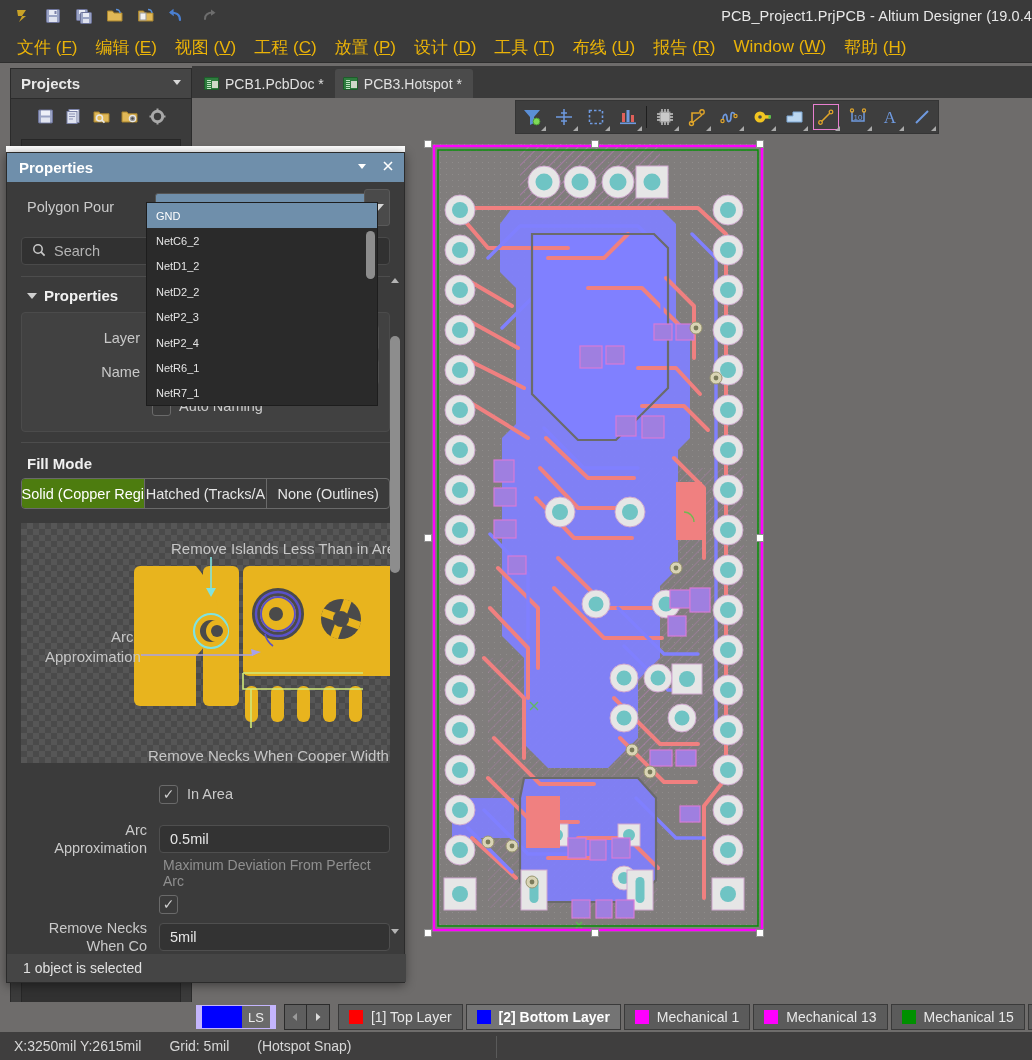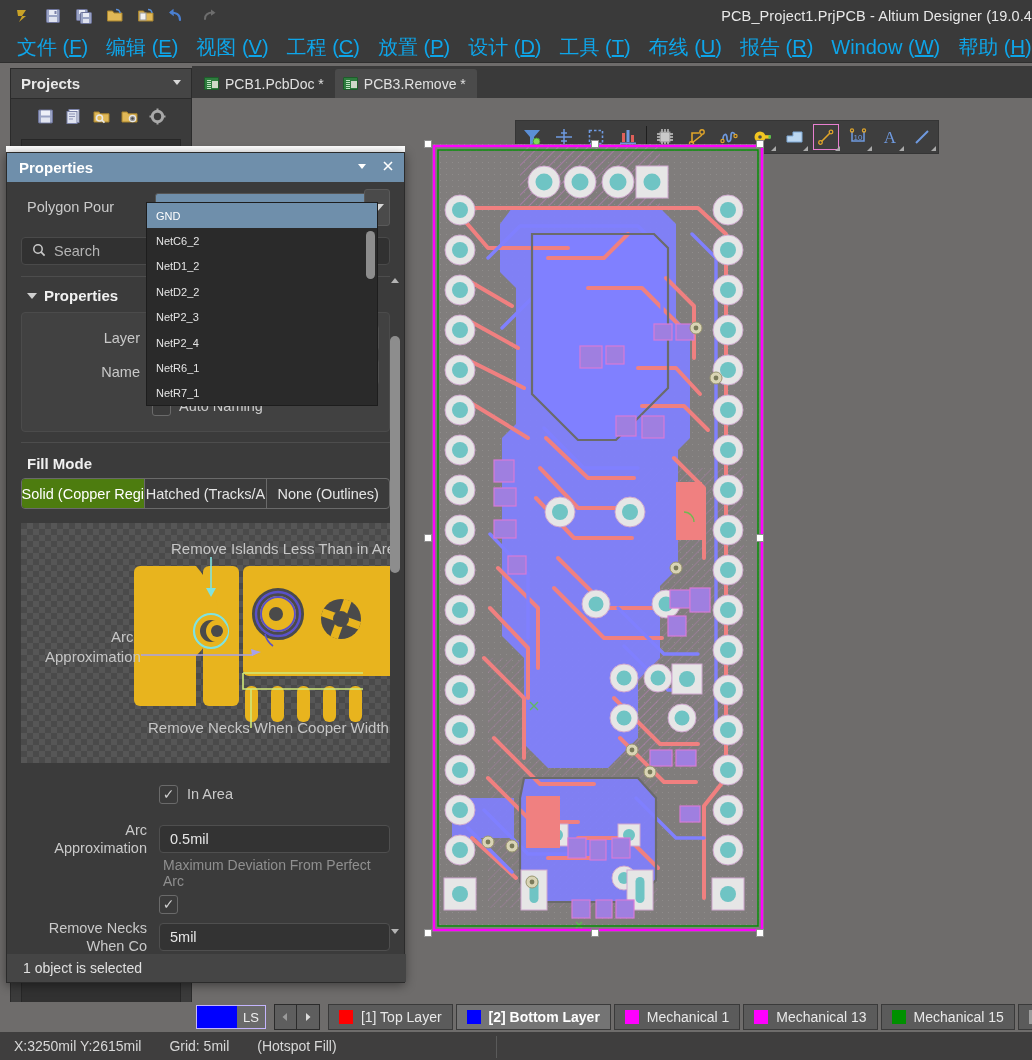--- a/index.html
+++ b/index.html
@@ -34,21 +34,21 @@
   }
 
   
   .menubar {
     position: absolute; left: 0; top: 32px; width: 1032px; height: 31px;
     background: #3a3a3a;
     display: flex; align-items: center; padding-left: 8px;
     border-bottom: 1px solid #2e2e2e;
   }
   .menu-item {
-    padding: 3px 9px; font-size: 20px; color: #0ea5e9; white-space: nowrap;
+    padding: 3px 9px; font-size: 17px; color: #eab308; white-space: nowrap;
     border-radius: 2px;
   }
   .menu-item u { text-decoration: underline; }
 
   
   .workarea {
     position: absolute; left: 0; top: 63px; width: 1032px; height: 935px;
     background: #6e6c6b;
   }
 
@@ -100,21 +100,21 @@
   
   .canvas {
     position: absolute; left: 192px; top: 98px; width: 840px; height: 900px;
     background: #6e6c6b; overflow: hidden;
   }
 
   
   .pcb-toolbar {
     position: absolute; left: 323px; top: 2px; width: 424px; height: 34px;
     background: #3e3e3e; border: 1px solid #353535;
-    display: flex; align-items: center; margin-top: 20px;
+    display: flex; align-items: center;
   }
   .tbi {
     width: 33px; height: 32px; display: flex; align-items: center; justify-content: center;
     position: relative;
   }
   .tbi.boxed { outline: 1.5px solid #e87fd0; outline-offset: -4px; }
   .tbi-arrow {
     position:absolute; right:2px; bottom:2px; width:0;height:0;
     border-left:5px solid transparent; border-bottom:5px solid #aaa;
   }
@@ -250,21 +250,21 @@
     background: #454545; display:flex; align-items:center; padding-left: 16px;
     font-size: 14px; color:#e0e0e0;
   }
 
   
   .layerbar {
     position: absolute; left: 0; top: 1002px; width: 1032px; height: 30px;
     background: #6e6c6b; display: flex; align-items: center; padding-left: 196px;
   }
   .ls-chip {
-    display:flex; align-items:center; height: 24px; border:1px solid #c4b5fd; background:#555;
+    display:flex; align-items:center; height: 24px; border:6px solid #c4b5fd; background:#555;
     margin-right: 8px;
   }
   .ls-color { width: 40px; height: 22px; background: #0000ff; }
   .ls-text { padding: 0 6px; font-size: 13px; color:#eee; background:#6a6a6a; height:22px; display:flex; align-items:center; }
   .nav-group { display:flex; margin-right: 8px; border:1px solid #2b2b2b; }
   .nav-btn { width: 22px; height: 24px; background:#5e5e5e; display:flex;align-items:center;justify-content:center; border-right:1px solid #2b2b2b; }
   .nav-btn:last-child{border-right:none;}
   .ltab {
     height: 26px; display:flex; align-items:center; gap:8px; padding: 0 10px;
     background: #5b5b5b; border:1px solid #3a3a3a; margin-right: 3px;
@@ -410,21 +410,21 @@
     <div class="projects-tree"></div>
   </div>
 
   <div class="doctabs">
     <div class="doctab">
       <span class="pcbdoc-ico"></span>
       <span>PCB1.PcbDoc *</span>
     </div>
     <div class="doctab active">
       <span class="pcbdoc-ico"></span>
-      <span>PCB3.Remove *</span>
+      <span>PCB3.Hotspot *</span>
     </div>
   </div>
 
   <div class="canvas">
 
     <div class="pcb-toolbar">
       <div class="tbi">
         <svg width="20" height="20" viewBox="0 0 20 20">
             <path d="M2 3 h16 l-6 7 v6 l-4 2 v-8 z" fill="#5b8fd6"></path>
             <circle cx="14.5" cy="14.5" r="3.4" fill="#7ed957" stroke="#4f9a34"></circle>
@@ -1053,21 +1053,21 @@
           <path d="M240 129 l-10 -3 l1 7 z" fill="#a9a2e8"></path>
           <path d="M252 123 a20 20 0 0 1 -8 -12" fill="none" stroke="#5a51c9" stroke-width="1.6"></path>
 
           <path d="M222 150 h120" stroke="#cfe87a" stroke-width="1.6"></path>
           <path d="M222 150 v16 h120" stroke="#cfe87a" stroke-width="1.6" fill="none"></path>
           <path d="M230 166 V205" stroke="#cfe87a" stroke-width="1.6"></path>
         </svg>
         <span class="prev-lbl" style="left:150px; top:17px;">Remove Islands Less Than in Are</span>
         <span class="prev-lbl" style="left:90px; top:105px;">Arc</span>
         <span class="prev-lbl" style="left:24px; top:125px;">Approximation</span>
-        <span class="prev-lbl" style="left:127px; top:196px;">Remove Necks When Cooper Width</span>
+        <span class="prev-lbl" style="left:127px; top:224px;">Remove Necks When Cooper Width</span>
       </div>
 
       <div style="margin:14px 14px 0 14px;">
         <div class="frow" style="padding-left:138px;">
           <span class="chk">
               <span class="tick">✓</span>
             </span>
           <span class="lbl" style="padding-left:9px;">In Area</span>
         </div>
         <div class="frow" style="margin-top:10px;">
@@ -1163,17 +1163,17 @@
     </div>
     <div class="ltab">
       <span class="lsw" style="background:#9d9d9d;"></span>
 
     </div>
   </div>
 
   <div class="statusbar">
     <span class="sb-seg">X:3250mil Y:2615mil</span>
     <span class="sb-seg">Grid: 5mil</span>
-    <span class="sb-seg">(Hotspot Fill)</span>
+    <span class="sb-seg">(Hotspot Snap)</span>
     <span class="sb-div"></span>
   </div>
 
 </div>
 
 </body></html>

